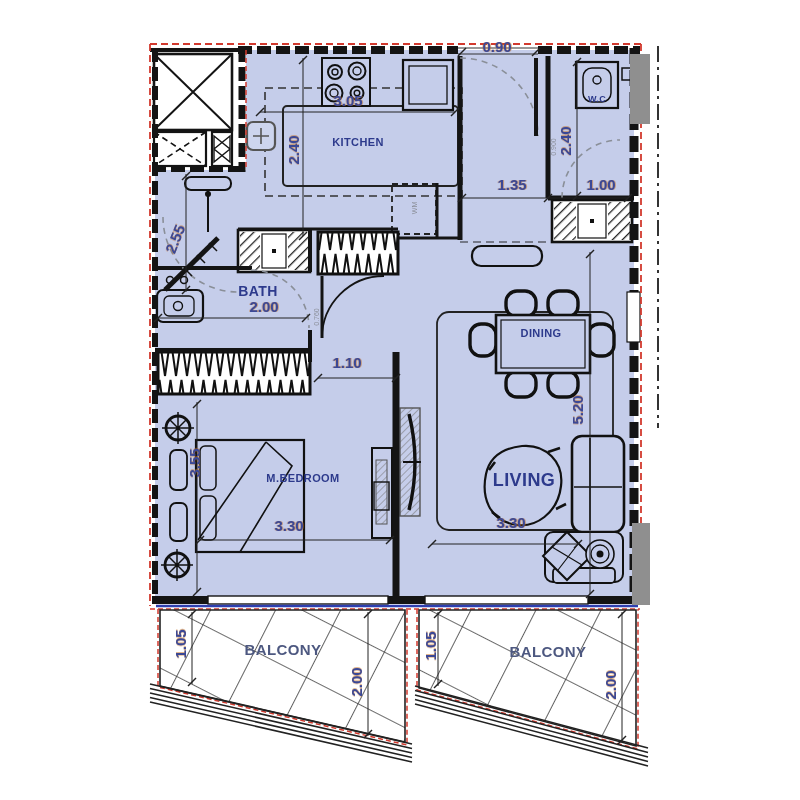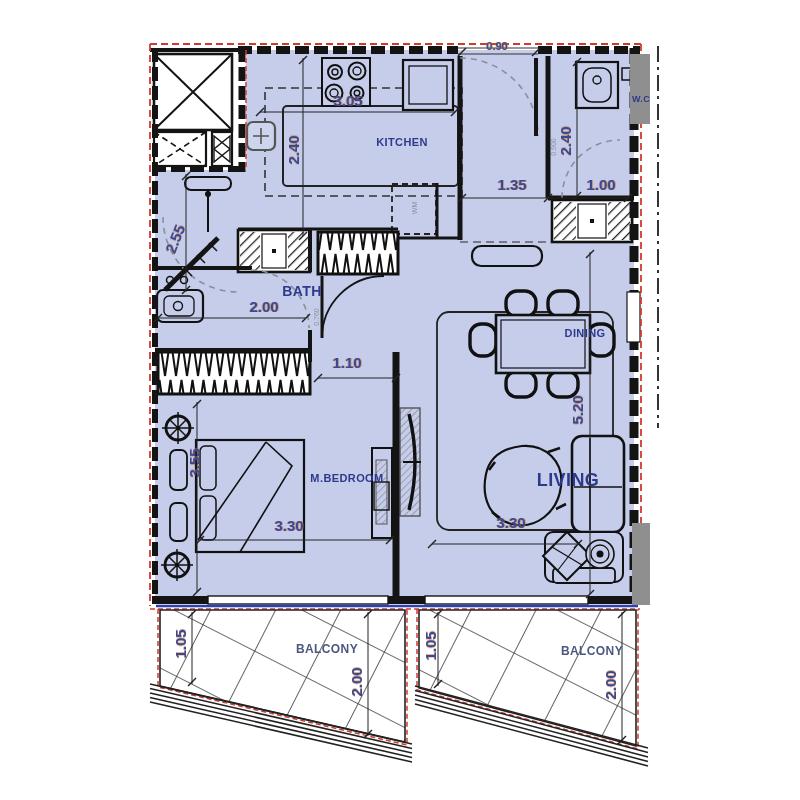--- a/index.html
+++ b/index.html
@@ -2,24 +2,24 @@
 <html><head>
 <meta charset="utf-8">
 <style>
   html,body{margin:0;padding:0;background:#fff;}
   #stage{position:relative;width:800px;height:800px;background:#ffffff;overflow:hidden;
          font-family:"Liberation Sans",sans-serif;}
   #plan-svg{position:absolute;left:0;top:0;}
   .lab{position:absolute;transform:translate(-50%,-50%);white-space:nowrap;pointer-events:none;}
   .dim{font-weight:700;font-size:15px;color:#3b4896;
        text-shadow:1px 0 0 rgba(198,112,34,.5),-1px 0 0 rgba(198,112,34,.35);}
-  .dim.sm{font-size:11px;}
-  .room{font-weight:700;font-size:11px;color:#2d3a8c;letter-spacing:.4px;margin-left:44px;}
+  .dim.sm{font-size:15px;}
+  .room{font-weight:700;font-size:11px;color:#2d3a8c;letter-spacing:.4px;}
   .room.big{font-size:18px;}
-  .room.balc{font-size:12px;color:#4d5880;}
+  .room.balc{font-size:15px;color:#4d5880;}
   .room.wc{font-size:9px;}
   .room.bath{font-size:14px;}
   .tiny{font-size:7px;color:#8b8f99;font-weight:400;}
   .rot{transform:translate(-50%,-50%) rotate(-90deg);}
   .rot68{transform:translate(-50%,-50%) rotate(-68deg);}
 </style>
 </head>
 <body>
 
 <div id="stage">

